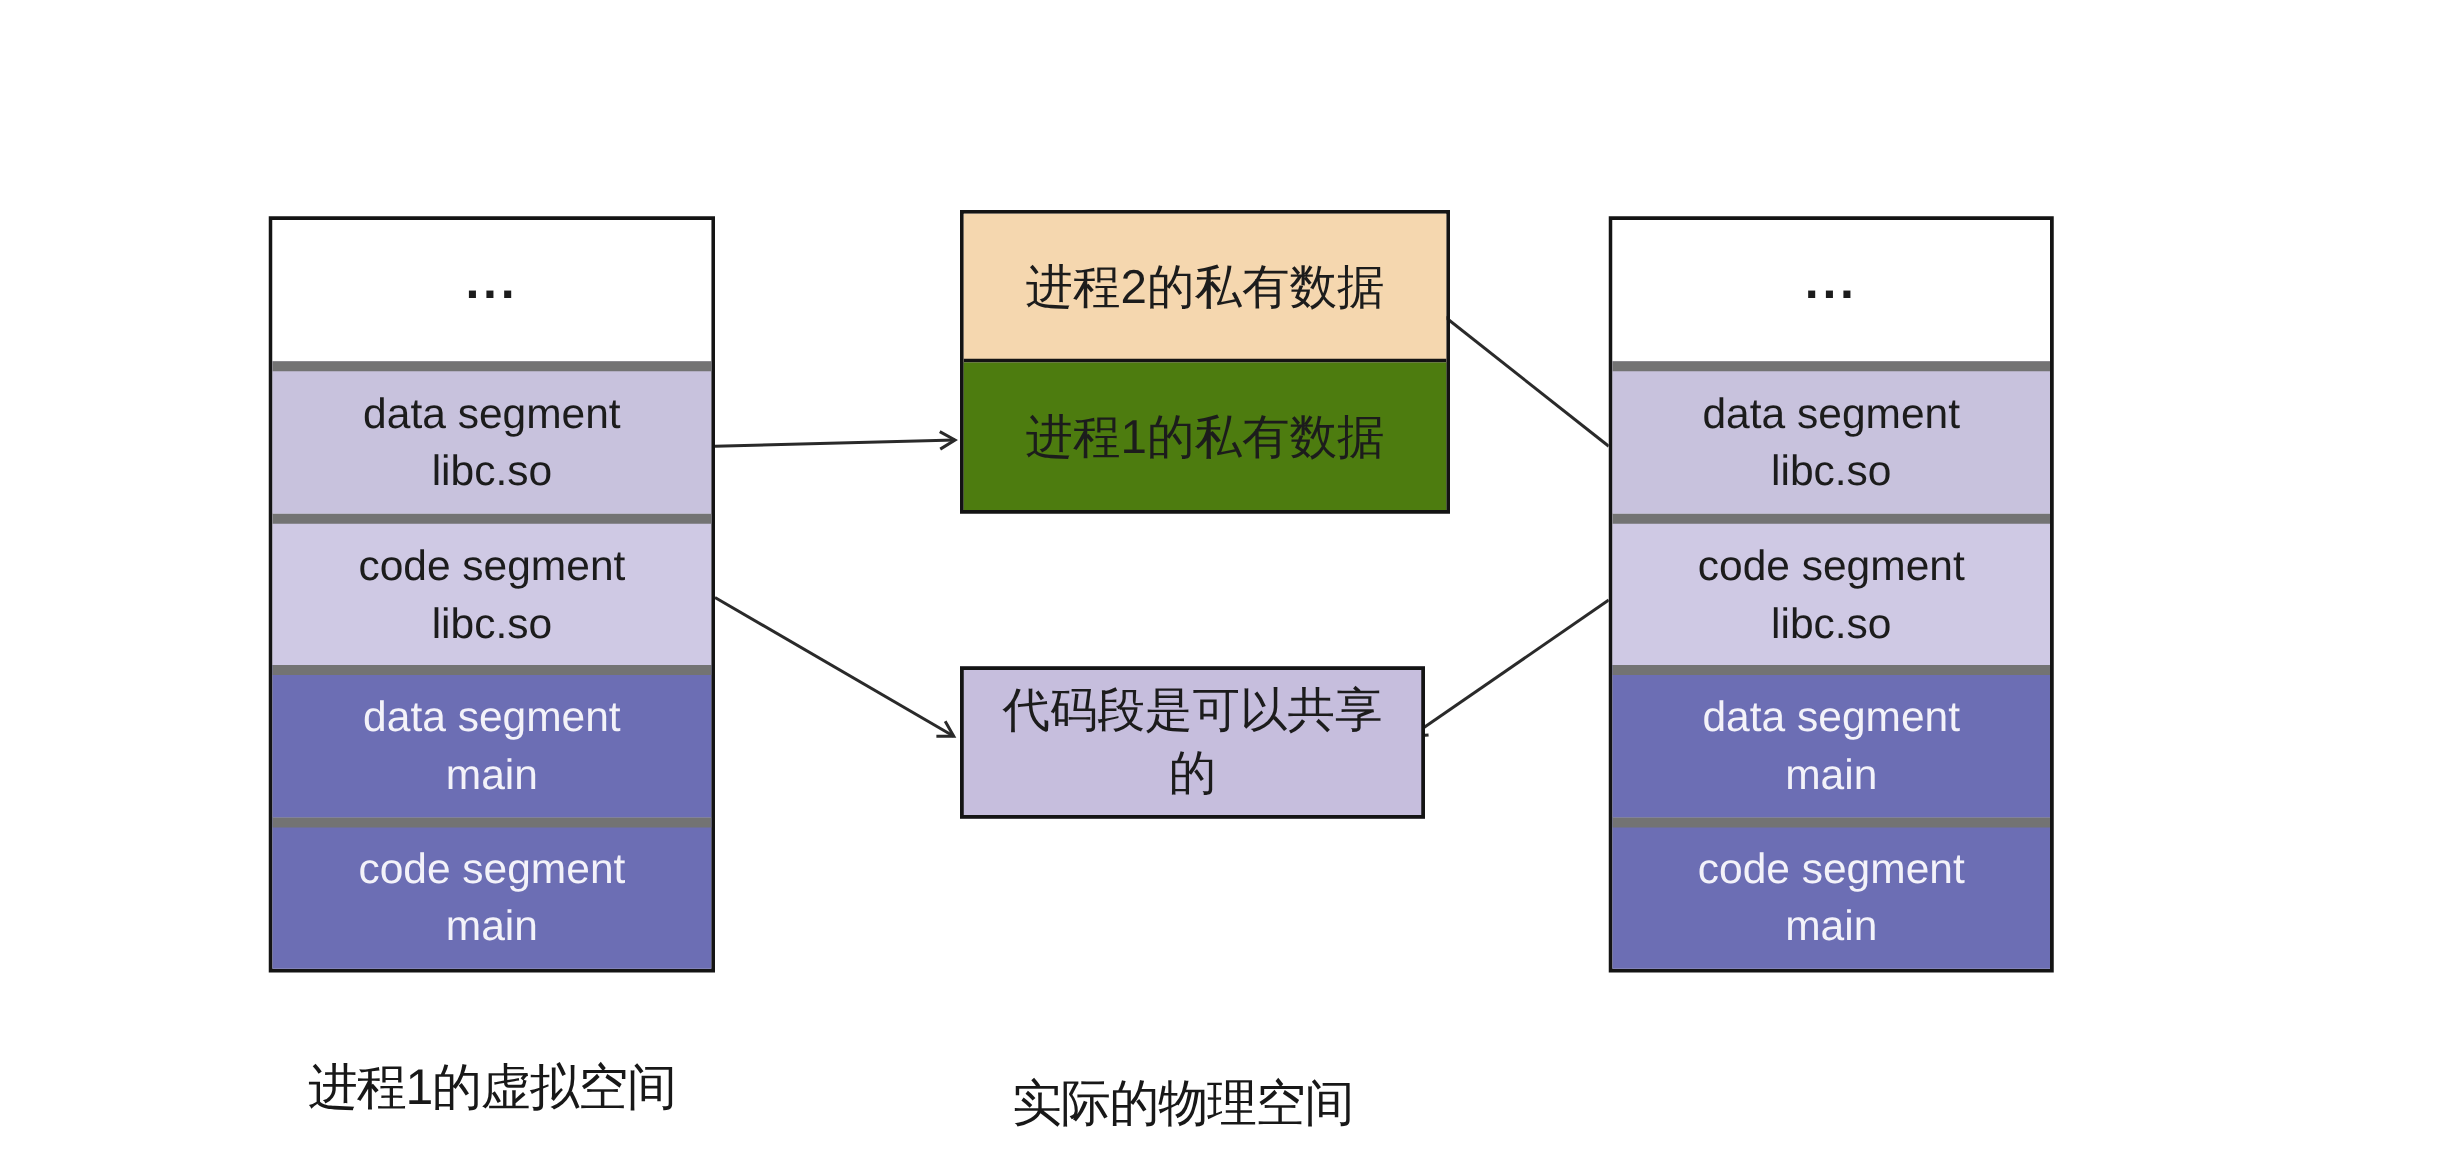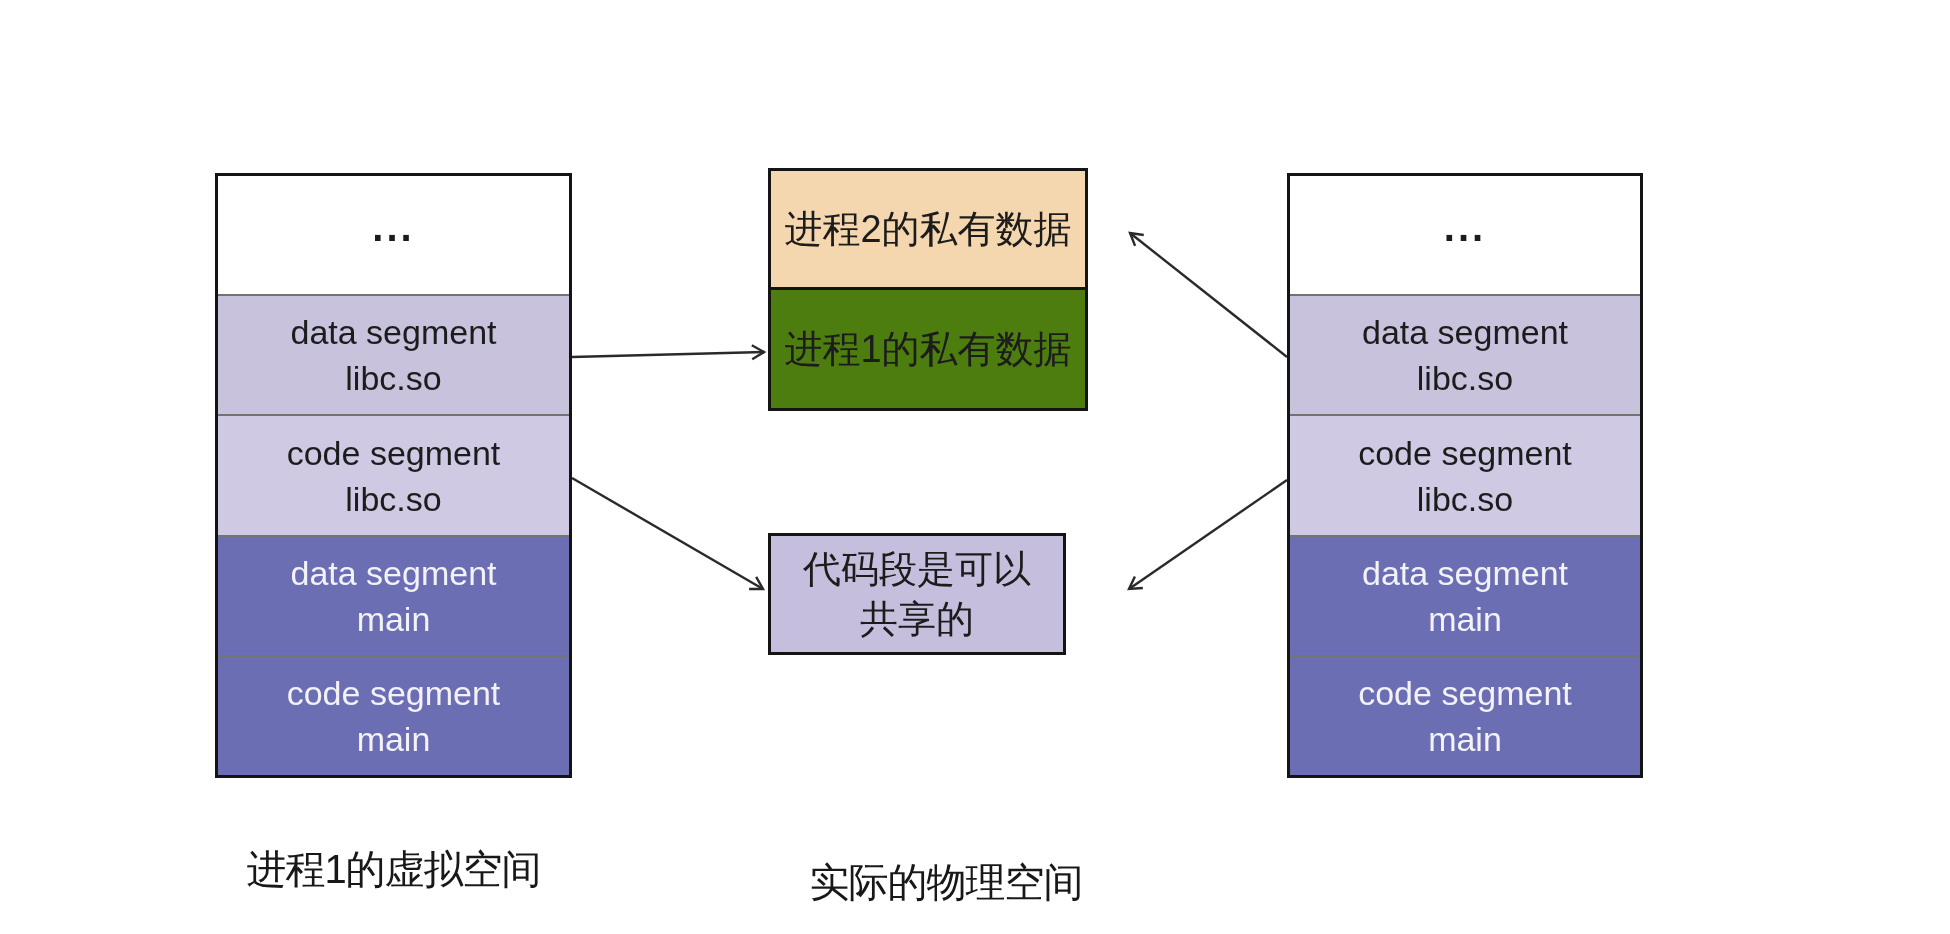--- a/index.html
+++ b/index.html
@@ -39,61 +39,61 @@
   .col-right { left: 1287px; width: 356px; }
   .seg {
     flex: 1;
     display: flex;
     align-items: center;
     justify-content: center;
     text-align: center;
     font-size: 34px;
     line-height: 46px;
     white-space: pre-line;
-    border-top: 2px solid #737373;
+    border-top: 8px solid #737373;
     box-sizing: border-box;
   }
   .seg:first-child { border-top: none; }
   .c-white  { background: #ffffff; }
   .c-lav1   { background: #c8c2dd; }
   .c-lav2   { background: #cfc9e4; }
   .c-indigo { background: #6c6eb4; color: #f3f2f9; }
   .ellipsis-text {
     font-size: 40px;
     font-weight: 600;
     letter-spacing: 3px;
     transform: translateY(-8px);
   }
   
   .phys-stack {
     position: absolute;
     left: 768px;
     top: 168px;
-    width: 320px;
+    width: 392px;
     height: 243px;
     border: 3px solid #141414;
     box-sizing: border-box;
     display: flex;
     flex-direction: column;
   }
   .phys-row {
     display: flex;
     align-items: center;
     justify-content: center;
     text-align: center;
     font-size: 38px;
     box-sizing: border-box;
   }
   .phys-row-top    { height: 119px; background: #f5d7af; border-bottom: 3px solid #141414; }
   .phys-row-bottom { flex: 1; background: #4d7c0f; }
   .phys-shared {
     position: absolute;
     left: 768px;
     top: 533px;
-    width: 298px;
+    width: 372px;
     height: 122px;
     border: 3px solid #141414;
     box-sizing: border-box;
     background: #c6bedd;
     display: flex;
     align-items: center;
     justify-content: center;
     text-align: center;
     font-size: 38px;
     line-height: 50px;

